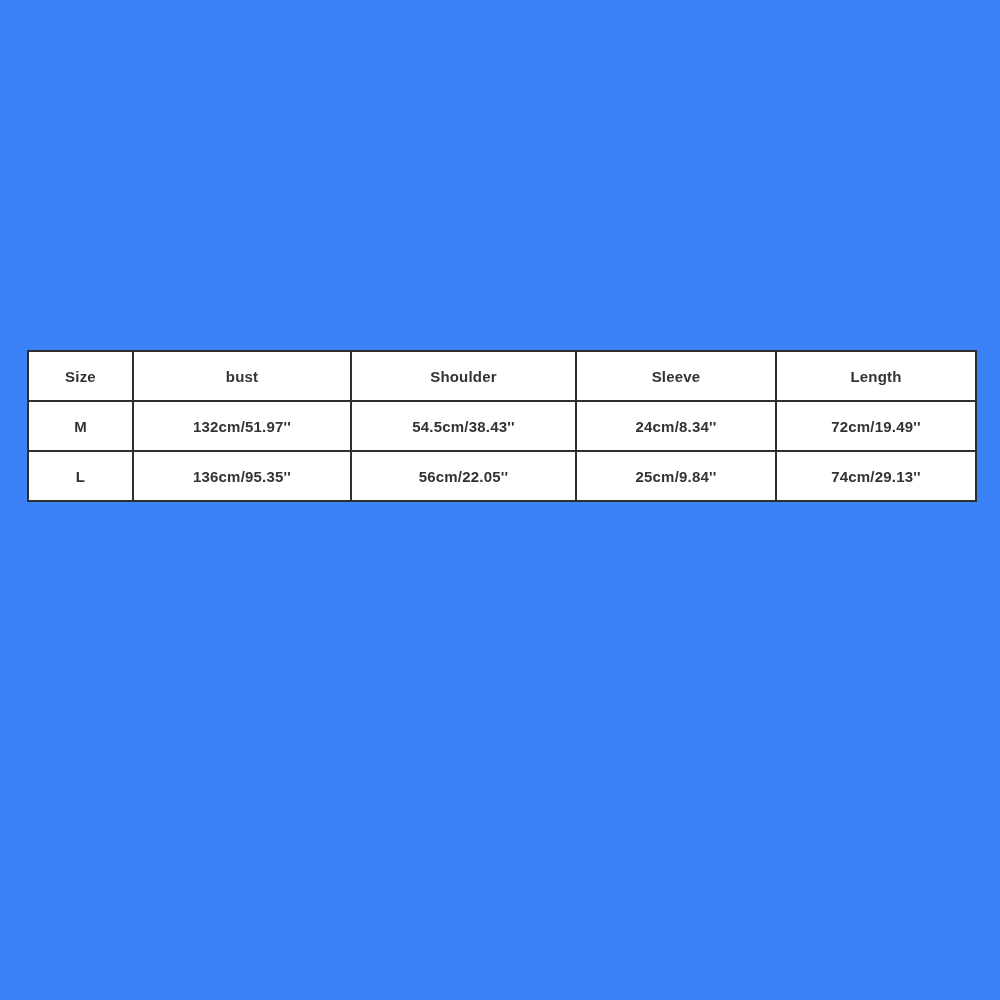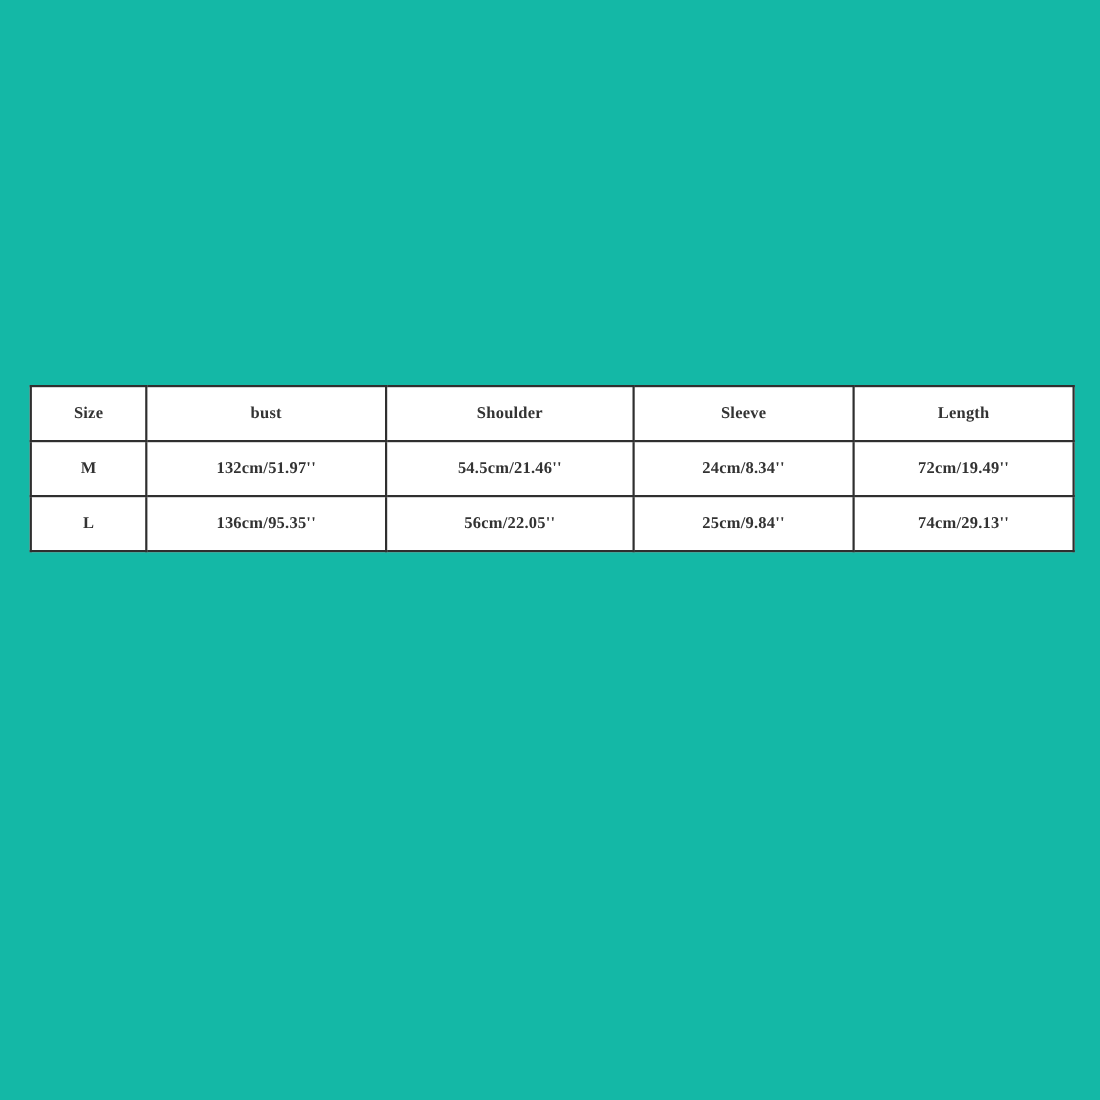--- a/index.html
+++ b/index.html
@@ -5,23 +5,22 @@
   html, body {
     margin: 0;
     padding: 0;
     background: #ffffff;
     font-family: "Liberation Sans", sans-serif;
   }
   .page {
     position: relative;
     width: 1000px;
     height: 1000px;
-    background: #14b8a6;
+    background: #3b82f6;
     overflow: hidden;
-    font-family: Liberation Serif, serif;
   }
   table.size-table {
     position: absolute;
     left: 27px;
     top: 350px;
     width: 948px;
     border-collapse: collapse;
     table-layout: fixed;
     background: #ffffff;
   }
@@ -63,21 +62,21 @@
         <th>bust</th>
         <th>Shoulder</th>
         <th>Sleeve</th>
         <th>Length</th>
       </tr>
     </thead>
     <tbody>
       <tr>
         <td>M</td>
         <td>132cm/51.97''</td>
-        <td>54.5cm/21.46''</td>
+        <td>54.5cm/38.43''</td>
         <td>24cm/8.34''</td>
         <td>72cm/19.49''</td>
       </tr>
       <tr>
         <td>L</td>
         <td>136cm/95.35''</td>
         <td>56cm/22.05''</td>
         <td>25cm/9.84''</td>
         <td>74cm/29.13''</td>
       </tr>

